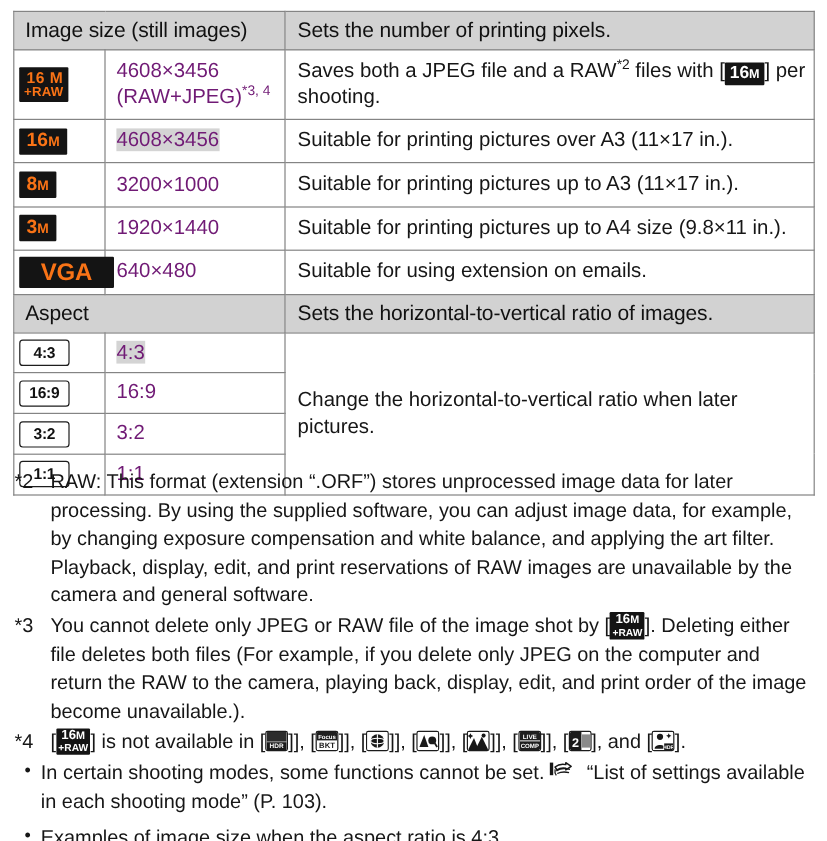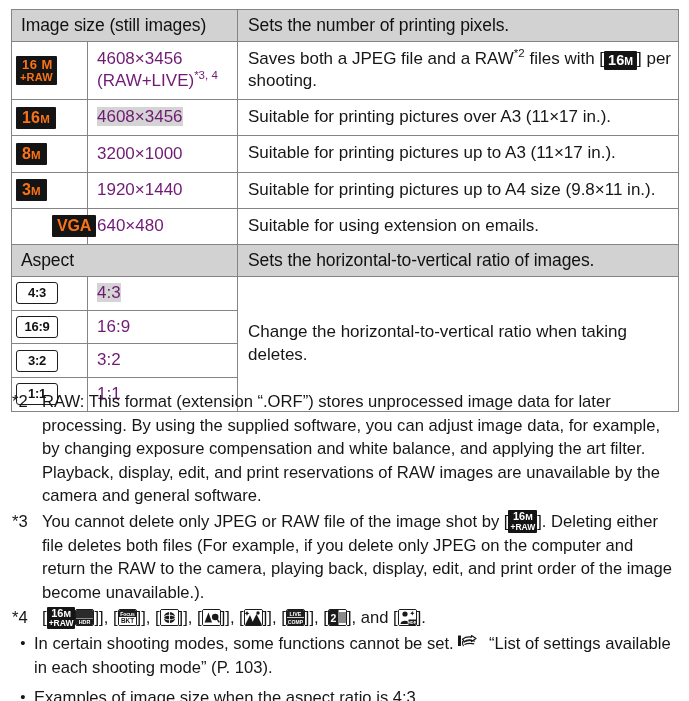--- a/index.html
+++ b/index.html
@@ -109,24 +109,23 @@
   .badge-raw .l1 { display:block; font-size: 13px; letter-spacing: 0.5px;}
   .badge-raw .l2 { display:block; font-size: 11px; margin-top: 1px; letter-spacing: 0.2px;}
 
   .badge-mp {
     padding: 3px 6px 3px 6px;
     font-size: 16px;
     letter-spacing: 0.2px;
   }
   .badge-mp .sm { font-size: 11.5px; }
   .badge-vga {
-    padding: 3px 5px;
-    font-size: 16px;
+    padding: 3px 18px;
+    font-size: 20px;
     letter-spacing: -0.2px;
-    margin-left: 36px;
   }
 
   
   .badge-inline {
     display: inline-block;
     background: #141414;
     color: #fff;
     font-weight: bold;
     font-size: 14.5px;
     line-height: 1;
@@ -248,21 +247,21 @@
 
       <tr>
         <td class="cell-icon">
           <span class="badge badge-raw">
             <span class="l1"><span>16 M</span></span>
             <span class="l2">+RAW</span>
           </span>
         </td>
         <td class="cell-value">
           <span>4608×3456</span><br>
-          <span>(RAW+LIVE)</span><span class="sup">*3, 4</span>
+          <span>(RAW+JPEG)</span><span class="sup">*3, 4</span>
         </td>
         <td class="cell-desc">
           <span>Saves both a JPEG file and a RAW</span><span class="sup">*2</span><span> files with [</span><span class="badge-inline">16<span class="sm">M</span></span><span>] per shooting.</span>
         </td>
       </tr>
 
       <tr>
         <td class="cell-icon">
           <span class="badge badge-mp">16<span class="sm">M</span></span>
         </td>
@@ -301,21 +300,21 @@
         <th class="hdr hdr-desc">Sets the horizontal-to-vertical ratio of images.</th>
       </tr>
 
       <tr>
         <td class="cell-icon">
           <span class="badge-aspect">4:3</span>
         </td>
         <td class="cell-value">
           <span class="hl">4:3</span>
         </td>
-        <td class="cell-desc aspect-merge" rowspan="4">Change the horizontal-to-vertical ratio when taking deletes.</td>
+        <td class="cell-desc aspect-merge" rowspan="4">Change the horizontal-to-vertical ratio when later pictures.</td>
       </tr>
 
       <tr>
         <td class="cell-icon">
           <span class="badge-aspect">16:9</span>
         </td>
         <td class="cell-value">16:9</td>
       </tr>
 
       <tr>
@@ -342,21 +341,21 @@
       <div class="note-body">RAW: This format (extension “.ORF”) stores unprocessed image data for later processing. By using the supplied software, you can adjust image data, for example, by changing exposure compensation and white balance, and applying the art filter. Playback, display, edit, and print reservations of RAW images are unavailable by the camera and general software.</div>
     </div>
 
     <div class="note" style="margin-top:2px;">
       <div class="note-mark">*3</div>
       <div class="note-body"><span>You cannot delete only JPEG or RAW file of the image shot by [</span><span class="badge-inline2"><span class="l1">16<span class="sm">M</span></span><span class="l2">+RAW</span></span><span>]. Deleting either file deletes both files (For example, if you delete only JPEG on the computer and return the RAW to the camera, playing back, display, edit, and print order of the image become unavailable.).</span></div>
     </div>
 
     <div class="note" style="margin-top:2px;">
       <div class="note-mark">*4</div>
-      <div class="note-body" style="white-space:nowrap;">[<span class="badge-inline2"><span class="l1">16<span class="sm">M</span></span><span class="l2">+RAW</span></span><span class="mode-ico"><svg width="17" height="15" viewBox="0 0 17 15">
+      <div class="note-body" style="white-space:nowrap;">[<span class="badge-inline2"><span class="l1">16<span class="sm">M</span></span><span class="l2">+RAW</span></span><span>] is not available in [</span><span class="mode-ico"><svg width="17" height="15" viewBox="0 0 17 15">
               <rect x="0" y="0" width="17" height="8" fill="#2b2b2b"></rect>
               <rect x="0" y="8.5" width="17" height="6.5" fill="#1b1b1b"></rect>
               <text x="8.5" y="13.6" font-size="5.4" fill="#fff" text-anchor="middle" font-family="'Liberation Sans',sans-serif" font-weight="bold">HDR</text>
             </svg></span>]<span>], [</span><span class="mode-ico"><svg width="17" height="15" viewBox="0 0 17 15">
               <rect x="0" y="0" width="17" height="15" fill="#fff"></rect>
               <rect x="0" y="0" width="17" height="7" fill="#1f1f1f"></rect>
               <text x="8.5" y="5.9" font-size="5" fill="#fff" text-anchor="middle" font-family="'Liberation Sans',sans-serif" font-weight="bold">Focus</text>
               <text x="8.5" y="13.4" font-size="6.4" fill="#151515" text-anchor="middle" font-family="'Liberation Sans',sans-serif" font-weight="bold">BKT</text>
             </svg></span>]<span>], [</span><span class="mode-ico"><svg width="17" height="15" viewBox="0 0 17 15">
               <rect width="17" height="15" fill="#fff"></rect>

